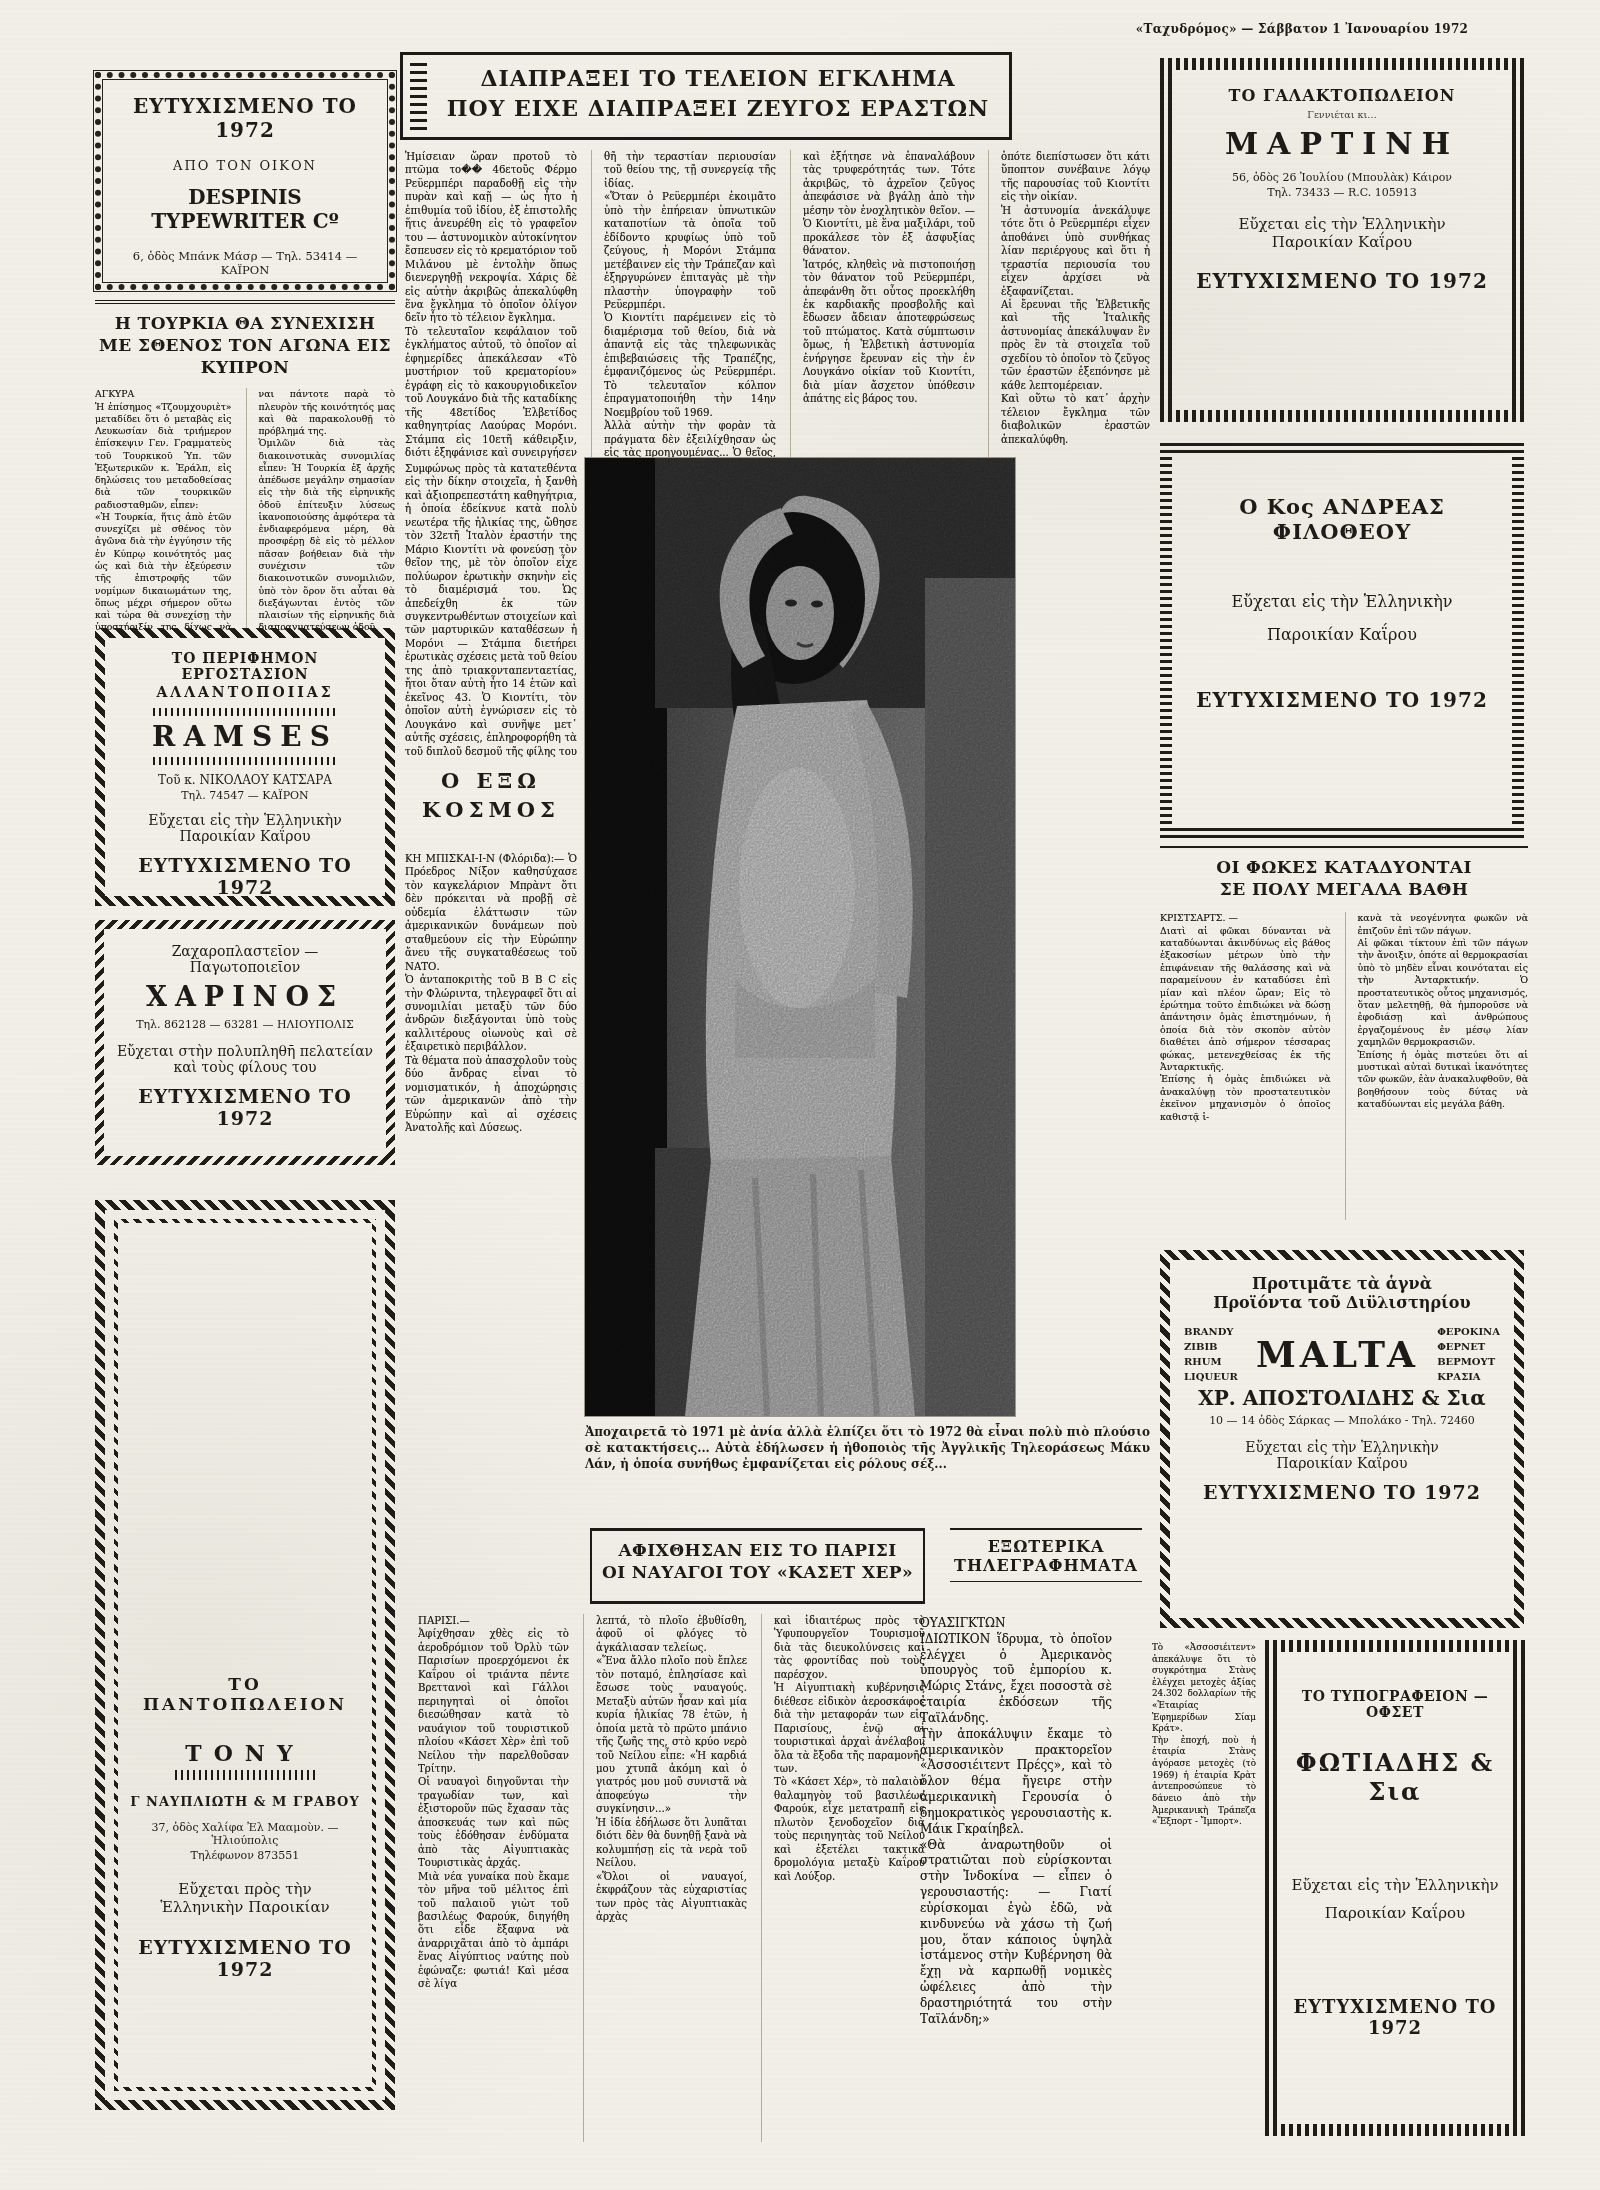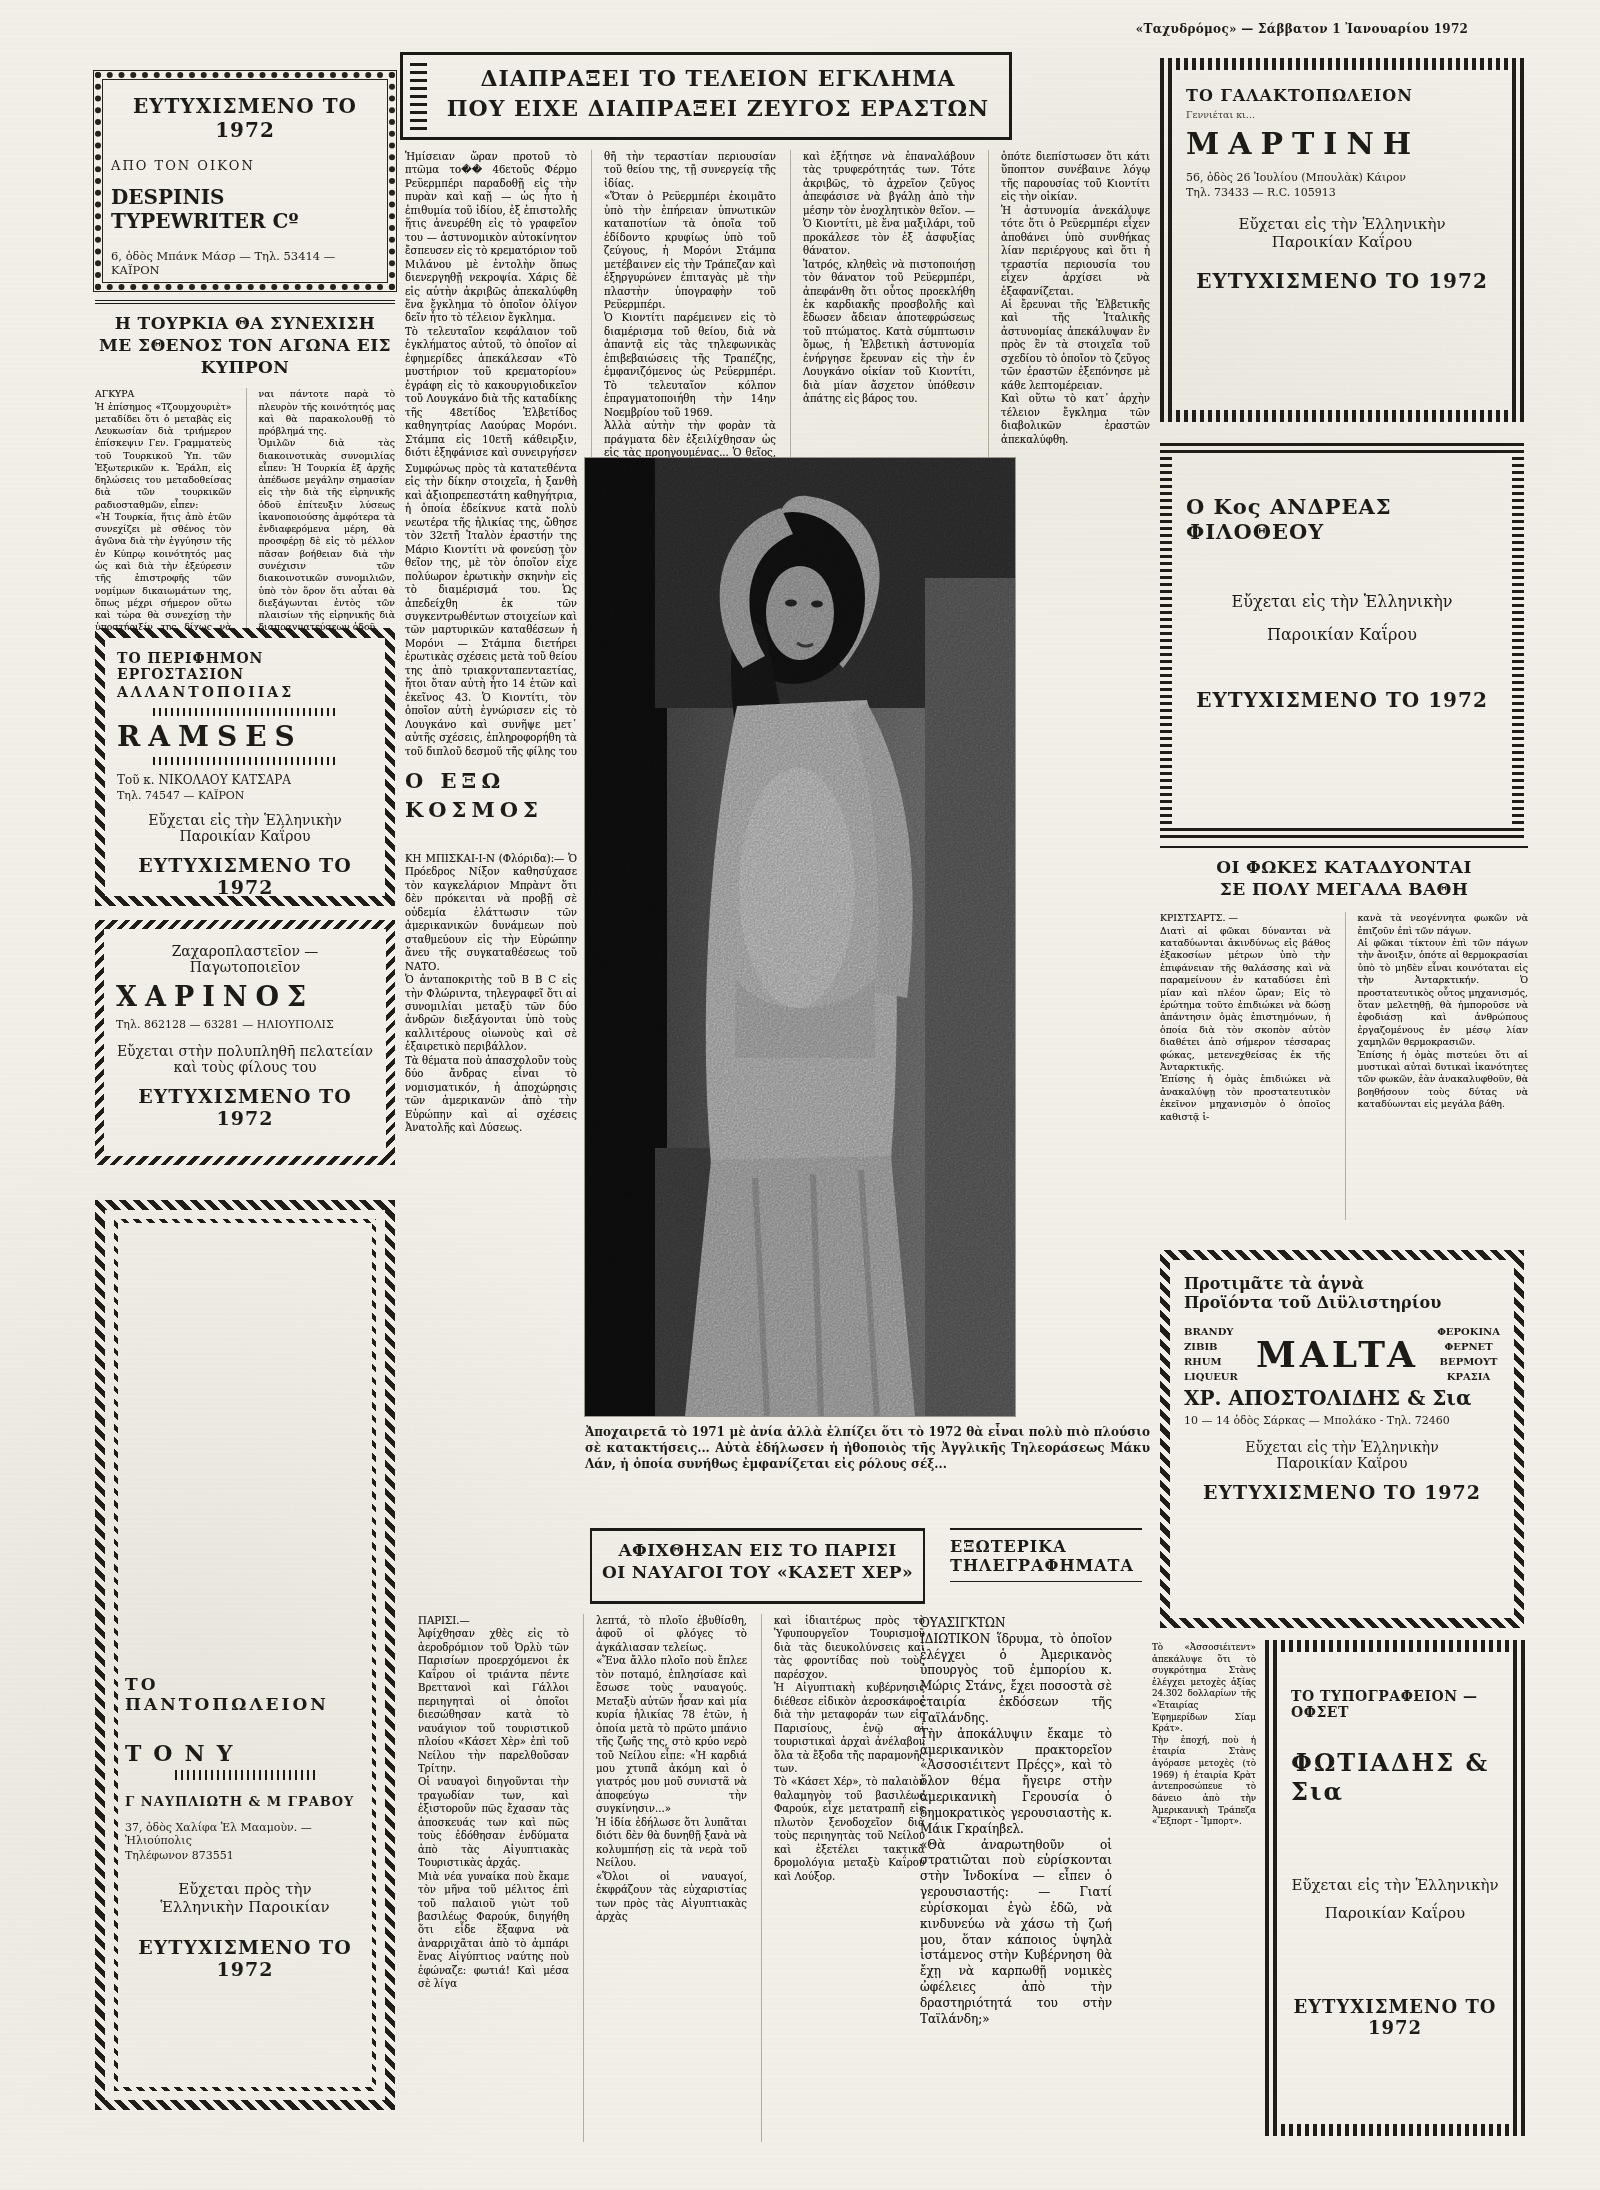--- a/index.html
+++ b/index.html
@@ -5,21 +5,21 @@
   *{margin:0;padding:0;box-sizing:border-box}
   html,body{background:#7d7a74}
   .page{position:relative;width:1600px;height:2190px;margin:0 auto;background:#f1efe7;
         font-family:"DejaVu Serif","Liberation Serif",serif;color:#1d1b17;overflow:hidden}
   .page::before{content:"";position:absolute;inset:0;pointer-events:none;
     background:
       radial-gradient(ellipse 900px 500px at 70% 15%, rgba(80,70,50,.05), transparent 70%),
       radial-gradient(ellipse 800px 900px at 12% 75%, rgba(80,70,50,.05), transparent 70%),
       repeating-linear-gradient(0deg, rgba(60,55,45,.012) 0 2px, transparent 2px 5px);}
   .abs{position:absolute}
-  .ctr{}
+  .ctr{text-align:center}
   .b{font-weight:bold}
   .colstack{display:flex;gap:14px;height:100%}
   .newscol{flex:1;font-size:10.2px;line-height:1.32;text-align:justify;white-space:pre-line;
            overflow:hidden;text-shadow:0 0 .5px rgba(25,22,18,.5)}
   .colstack .newscol + .newscol{border-left:1px solid #b3ac9d;padding-left:12px}
   
   .frame-dots{border:6px dotted #262younger31c}
   .frame-dots{border:6px dotted #26231c;
      box-shadow:0 0 0 1px #f1efe7, 0 0 0 2px #26231c, inset 0 0 0 1px #f1efe7, inset 0 0 0 2px #26231c}
   .frame-hatch{border:10px solid transparent;
@@ -252,21 +252,21 @@
 
   <div class="abs frame-hatch" style="left:1160px;top:1250px;width:364px;height:378px;padding:14px 14px">
     <div class="ctr b" style="font-size:16px">Προτιμᾶτε τὰ ἁγνὰ</div>
     <div class="ctr b" style="font-size:16px">Προϊόντα τοῦ Διϋλιστηρίου</div>
     <div style="display:flex;align-items:center;justify-content:space-between;margin-top:12px">
       <div class="b" style="font-size:10px;line-height:1.5;white-space:pre-line">BRANDY
 ZIBIB
 RHUM
 LIQUEUR</div>
       <div class="b ctr" style="font-size:36px;letter-spacing:4px">MALTA</div>
-      <div class="b" style="font-size:10px;line-height:1.5;white-space:pre-line;text-align:center">ΦΕΡΟΚΙΝΑ
+      <div class="b" style="font-size:10px;line-height:1.5;white-space:pre-line;text-align:left">ΦΕΡΟΚΙΝΑ
 ΦΕΡΝΕΤ
 ΒΕΡΜΟΥΤ
 ΚΡΑΣΙΑ</div>
     </div>
     <div class="ctr b" style="font-size:20px;margin-top:2px">ΧΡ. ΑΠΟΣΤΟΛΙΔΗΣ &amp; Σια</div>
     <div class="ctr" style="font-size:11px;margin-top:4px">10 — 14 ὁδὸς Σάρκας — Μπολάκο - Τηλ. 72460</div>
     <div class="ad-line-md" style="margin-top:12px">Εὔχεται εἰς τὴν Ἑλληνικὴν</div>
     <div class="ad-line-md">Παροικίαν Καΐρου</div>
     <div class="ad-wish" style="margin-top:10px">ΕΥΤΥΧΙΣΜΕΝΟ ΤΟ 1972</div>
   </div>

